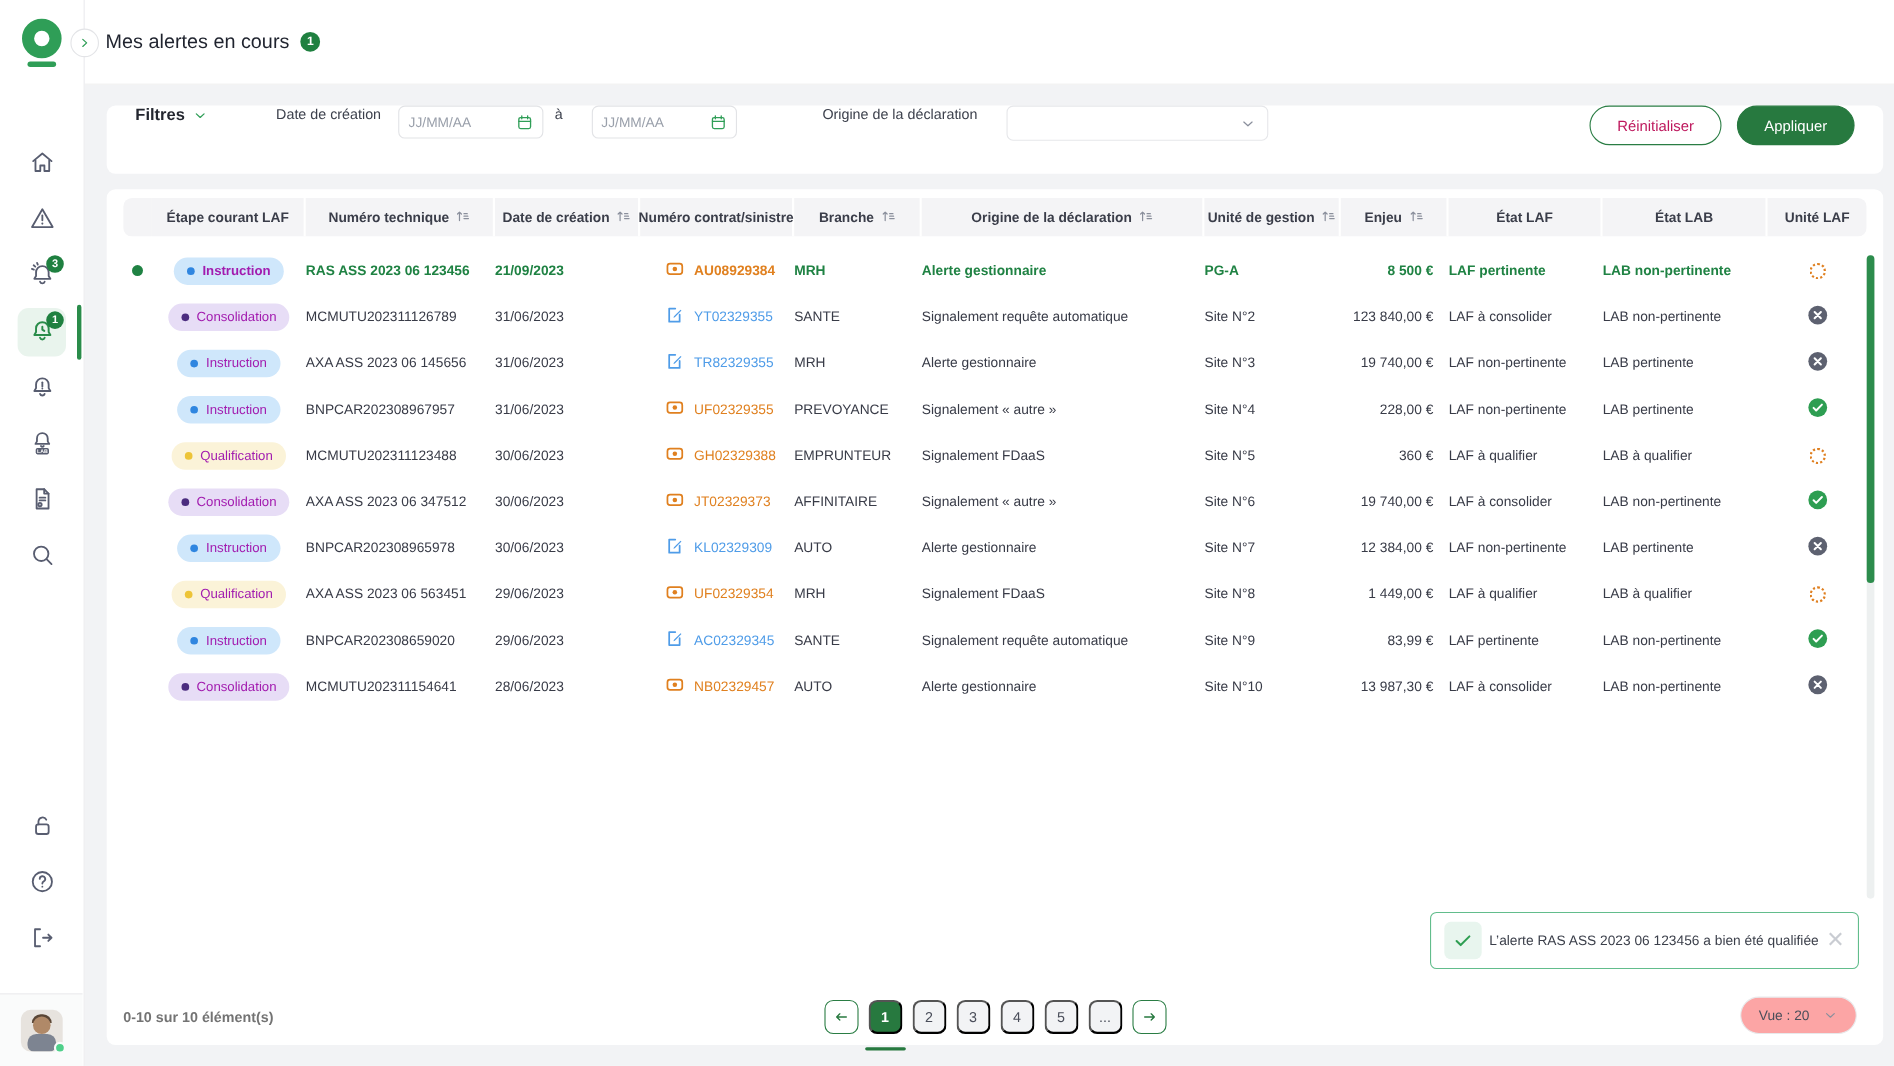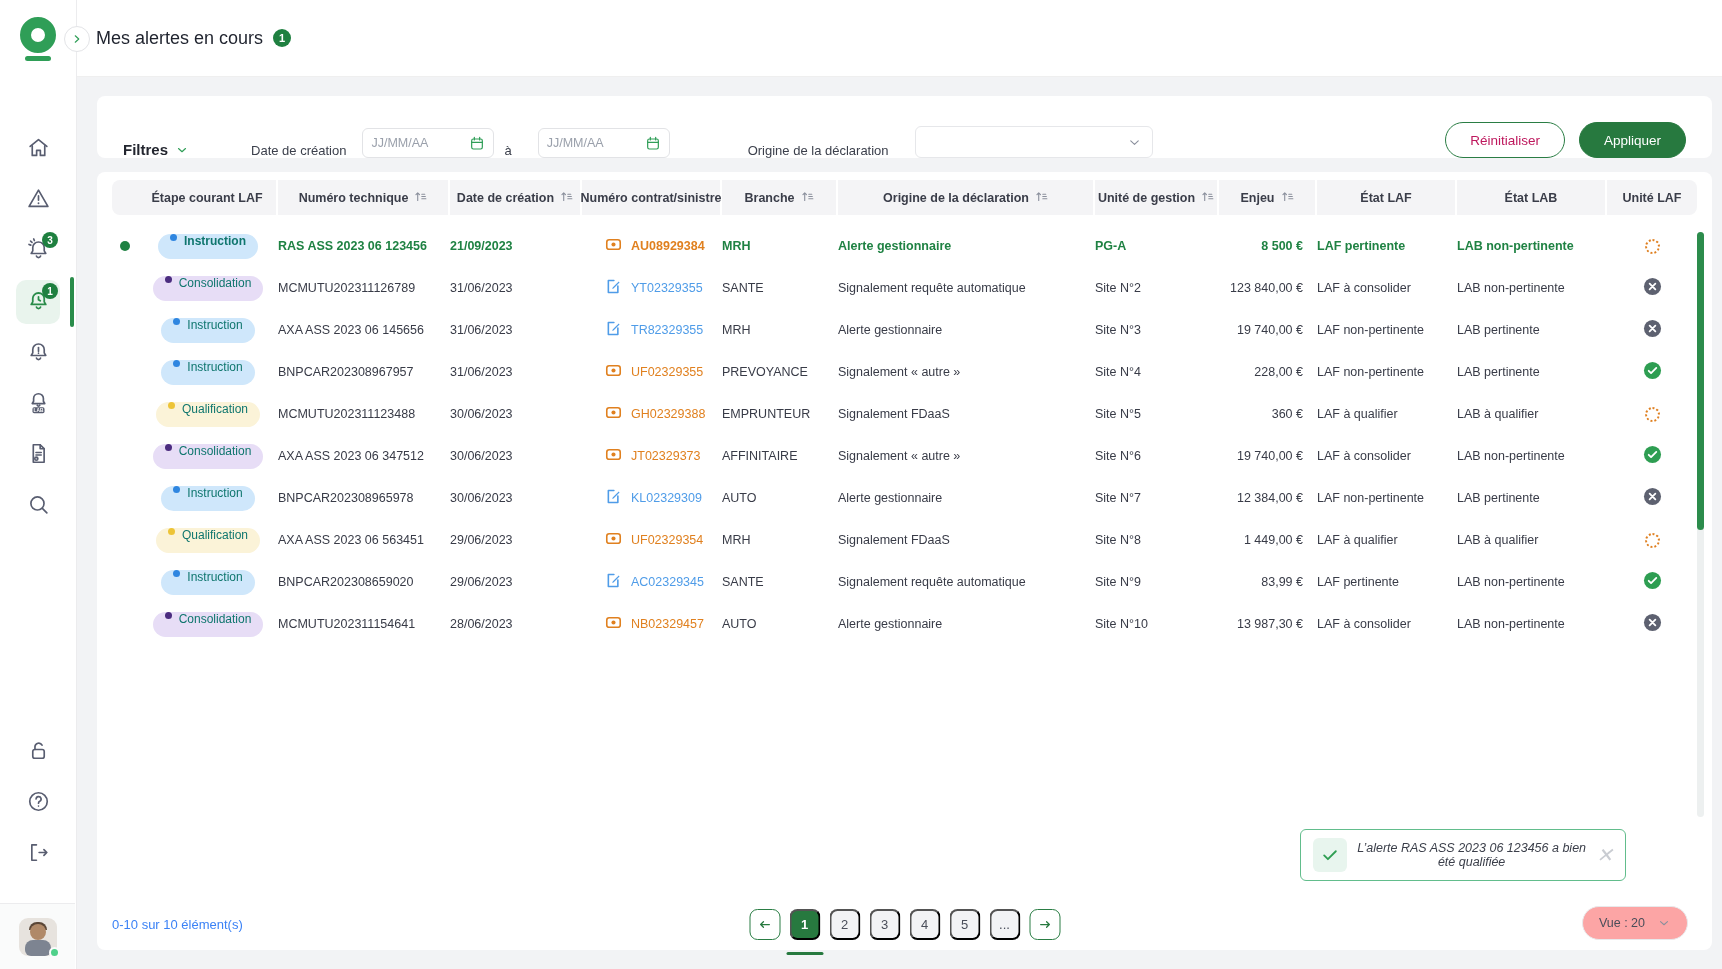--- a/index.html
+++ b/index.html
@@ -33,21 +33,21 @@
   
   .topbar { position:absolute; left:77px; top:0; width:1645px; height:77px; background:#fff; border-bottom:1px solid #efefef;
     display:flex; align-items:center; }
   .back-btn { position:absolute; left:-13px; top:26px; width:26px; height:26px; border-radius:50%; background:#fff;
     border:1px solid #e3e4e7; display:flex; align-items:center; justify-content:center; cursor:pointer; z-index:6; }
   .page-title { margin-left:19px; font-size:18px; font-weight:normal; color:#1f232e; }
   .title-badge { margin-left:10px; width:18px; height:18px; border-radius:50%; background:#1f8040; color:#fff;
     font-size:11px; font-weight:bold; display:flex; align-items:center; justify-content:center; }
   
   .filter-card { position:absolute; left:97px; top:96px; width:1615px; height:62px; background:#fff; border-radius:8px;
-    display:flex; align-items:flex-end; padding:0 26px; }
+    display:flex; align-items:flex-start; padding:0 26px; }
   .filters-title { font-size:15px; font-weight:bold; color:#23262f; display:flex; align-items:center; gap:7px; cursor:pointer; }
   .fl-label { color:#3c404c; margin-left:62px; }
   .date-input { margin-left:16px; width:132px; height:30px; border:1px solid #e2e3e6; border-radius:6px; background:#fff;
     display:flex; align-items:center; justify-content:space-between; padding:0 8px; cursor:text; }
   .date-ph { color:#9aa0ab; font-size:12.5px; }
   .a-sep { margin:0 10px; color:#3c404c; }
   .origin-label { margin-left:78px; color:#3c404c; }
   .origin-select { margin-left:26px; width:238px; height:32px; border:1px solid #e6e7ea; border-radius:6px; background:#fff;
     display:flex; align-items:center; justify-content:flex-end; padding:0 10px; cursor:pointer; }
   .filter-spacer { flex:1; }
@@ -63,43 +63,43 @@
   .th { height:35px; background:#f4f4f6; display:flex; align-items:center; justify-content:center; gap:6px;
     font-size:12.5px; font-weight:bold; color:#3a3d49; border-right:2px solid #fff; white-space:nowrap; }
   .th:last-child { border-right:none; }
   .th.gutter { border-right:none; }
   .tbody { margin-top:10px; }
   .trow { height:42px; cursor:pointer; }
   .trow .cell { font-size:12.5px; color:#383b47; white-space:nowrap; }
   .cell.c-dot { display:flex; justify-content:center; }
   .hl-dot { width:10px; height:10px; border-radius:50%; background:#1f8243; }
   .cell.c-etape { display:flex; justify-content:center; }
-  .badge { height:25px; border-radius:13px; padding:0 12px; display:inline-flex; align-items:flex-start; gap:7px; font-size:12px; color:#0f766e; }
+  .badge { height:25px; border-radius:13px; padding:0 12px; display:inline-flex; align-items:center; gap:7px; font-size:12px; color:#a21caf; }
   .badge .bdot { width:7px; height:7px; border-radius:50%; }
   .b-instruction { background:#cfe7fb; } .b-instruction .bdot { background:#2f86e0; }
   .b-consolidation { background:#e7ddf6; } .b-consolidation .bdot { background:#4b2c7f; }
   .b-qualification { background:#fbf3d8; } .b-qualification .bdot { background:#edc437; }
   .cell.c-contrat { display:flex; align-items:center; gap:8px; padding-left:22px; }
   .link-sinistre { color:#e0801f; } .link-contrat { color:#4f9ce8; }
   .cell.c-enjeu { text-align:right; padding-right:14px; }
   .cell.c-comite { display:flex; justify-content:center; }
   .trow.hl .cell, .trow.hl .link-plain { color:#1f8243; font-weight:bold; }
   .spinner { width:15px; height:15px; border-radius:50%; border:2px dotted #df7f1f; }
   
   .vtrack { position:absolute; right:8px; top:60px; width:7px; height:585px; background:#edf0f0; border-radius:4px; }
   .vthumb { width:7px; height:298px; background:#2c8c4c; border-radius:4px; }
   
-  .toast { position:absolute; left:1300px; top:829px; width:326px; height:52px; background:#fff; border:1px solid #62bd8c;
-    border-radius:6px; display:flex; align-items:center; padding:0 12px; z-index:4;font-style:italic; }
+  .toast { position:absolute; left:1300px; top:829px; width:390px; height:52px; background:#fff; border:1px solid #62bd8c;
+    border-radius:6px; display:flex; align-items:center; padding:0 12px; z-index:4; }
   .toast-check { width:34px; height:34px; border-radius:6px; background:#e8f5ee; display:flex; align-items:center; justify-content:center; }
   .toast-msg { flex:1; text-align:center; font-size:12.5px; color:#3b3f4a; }
   .toast-close { color:#c9ccd2; font-size:20px; cursor:pointer; line-height:1; }
   
   .pag-row { position:absolute; left:15px; right:15px; top:726px; height:52px; display:flex; align-items:center; }
-  .pag-summary { font-size:13px; color:#3b82f6; }
+  .pag-summary { font-size:13px; color:#737373;font-weight:bold; }
   .pager { position:absolute; left:50%; transform:translateX(-50%); display:flex; align-items:center; gap:9px; }
   .pg-btn { width:31px; height:31px; border-radius:8px; display:flex; align-items:center; justify-content:center;
     font-size:13px; color:#4a4e5a; background:#f2f3f5; cursor:pointer; position:relative; }
   .pg-arrow { background:#fff; border:1px solid #2a7d44; }
   .pg-btn.active { background:#27793f; color:#fff; font-weight:bold; }
   .pg-btn.active::after { content:""; position:absolute; left:-5px; right:-5px; bottom:-17px; height:3px; background:#27793f; border-radius:2px; }
   .view-pill { position:absolute; right:24px; top:734px; height:34px; border:1px solid #e8e9eb; border-radius:17px;
     display:flex; align-items:center; gap:12px; padding:0 16px; color:#4a4e5a; font-size:12.5px; cursor:pointer; background:#fca5a5; }
 </style>
 </head>

